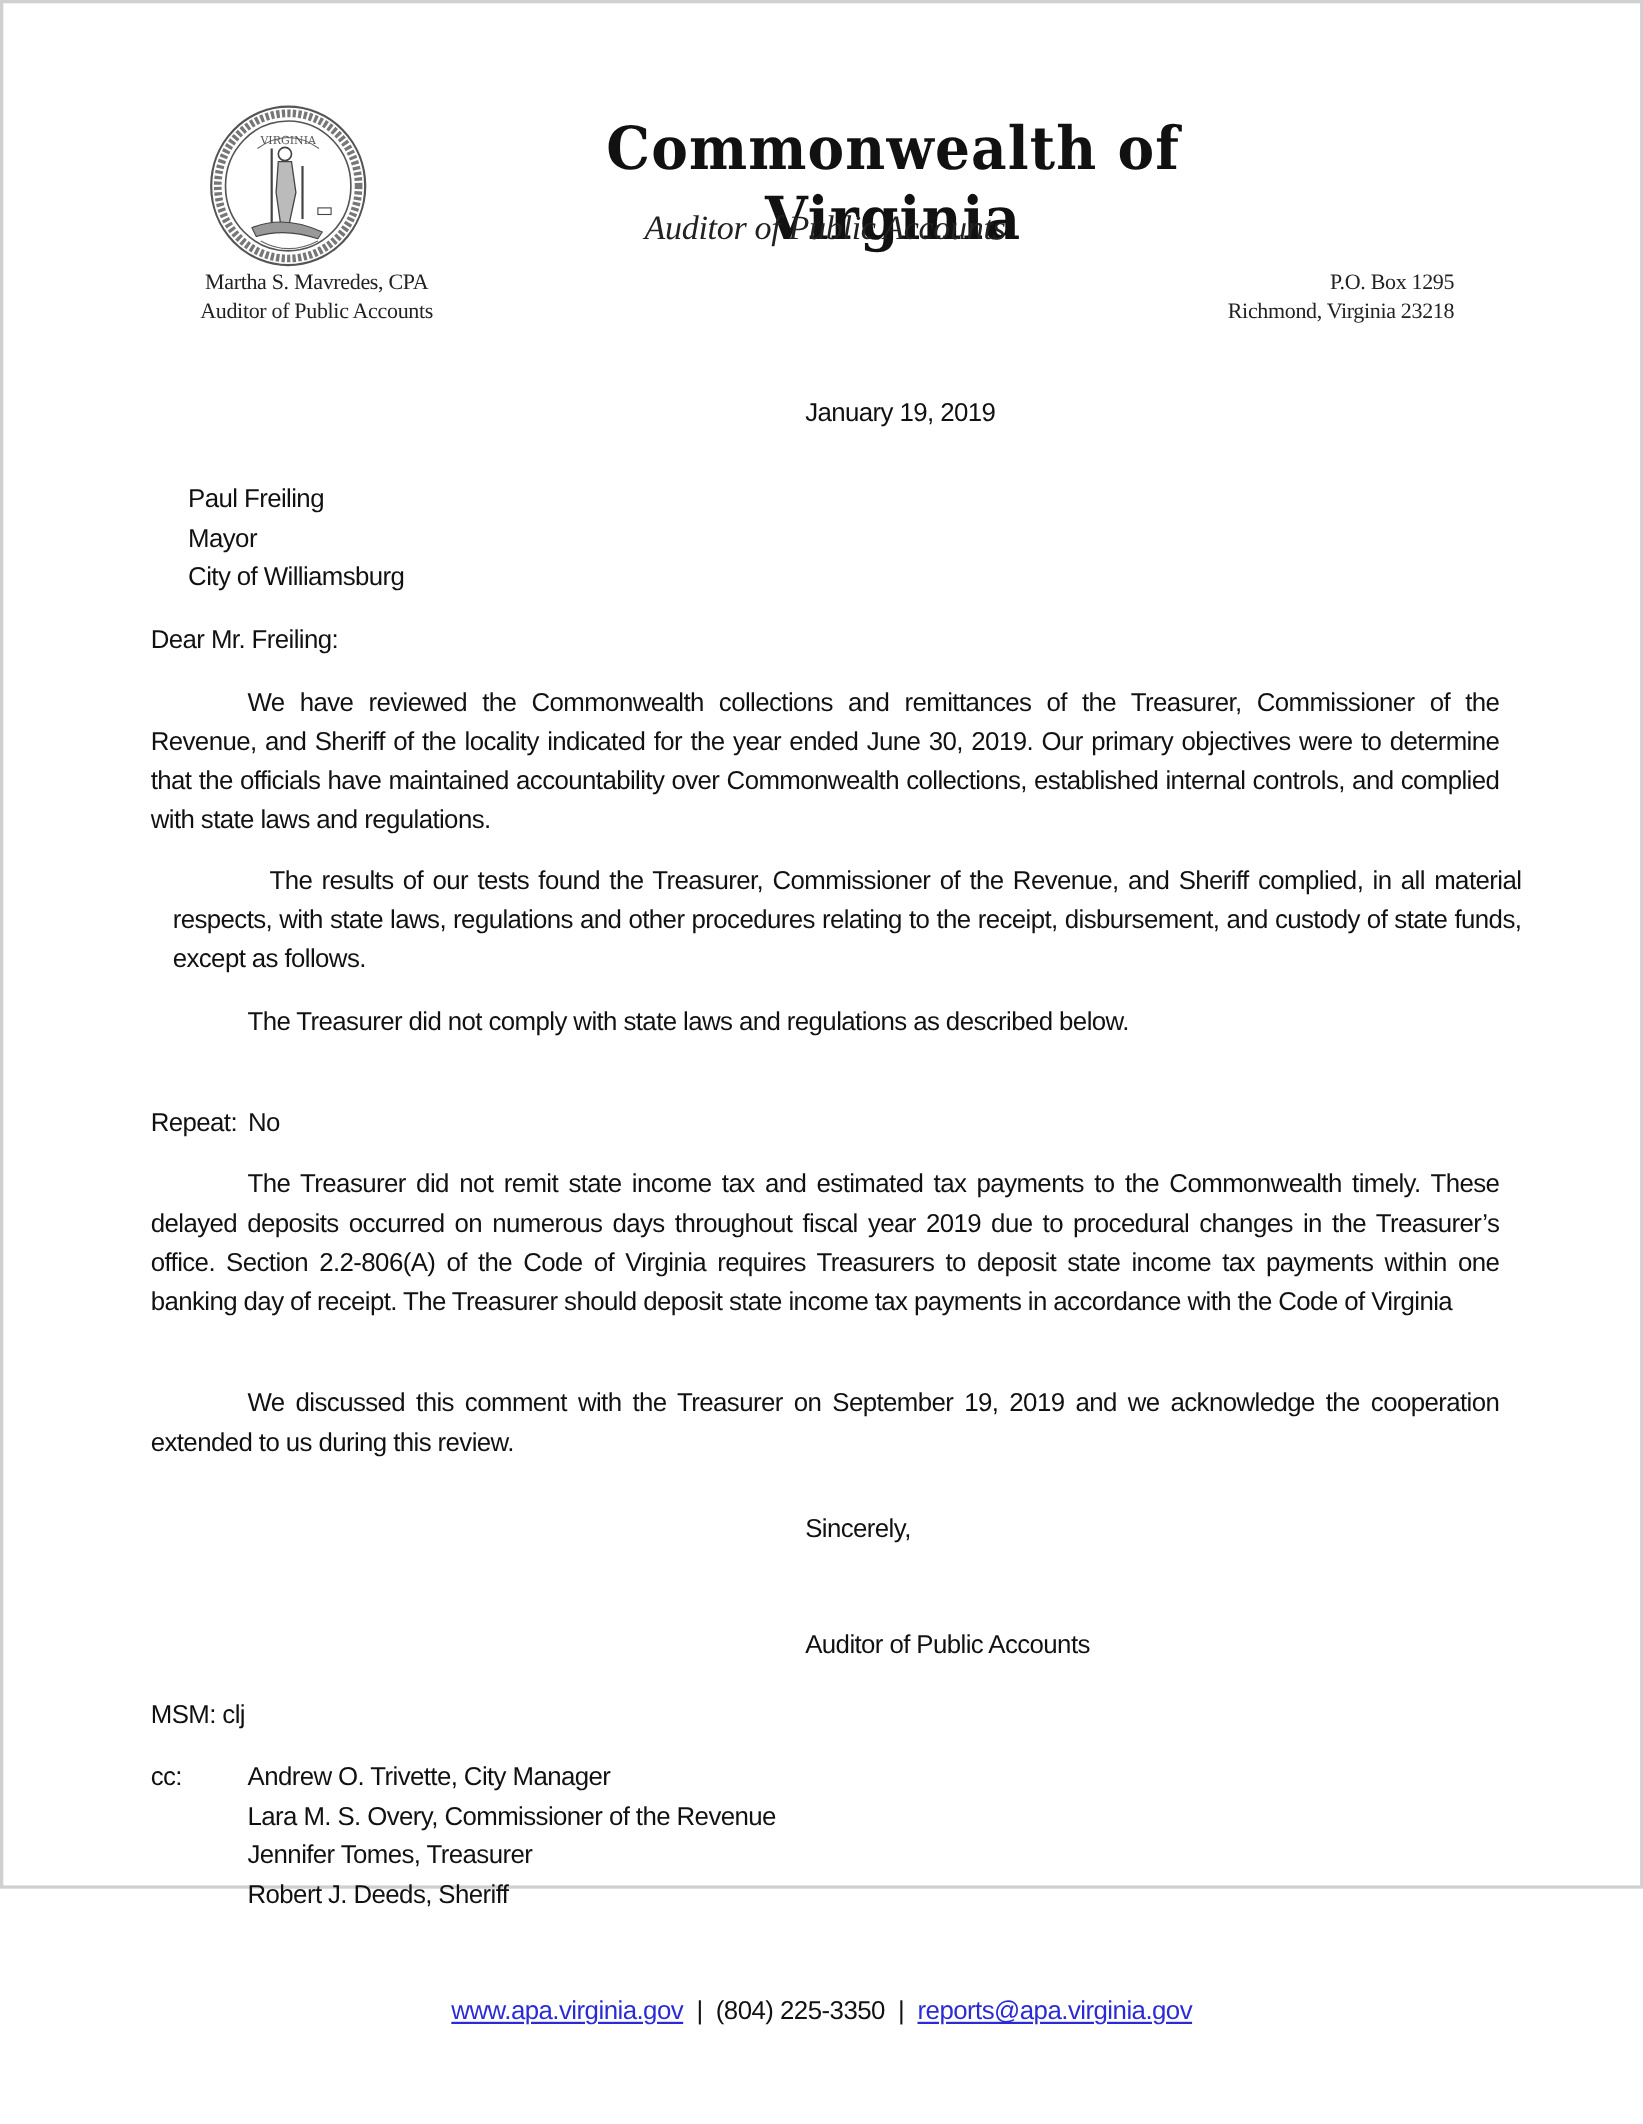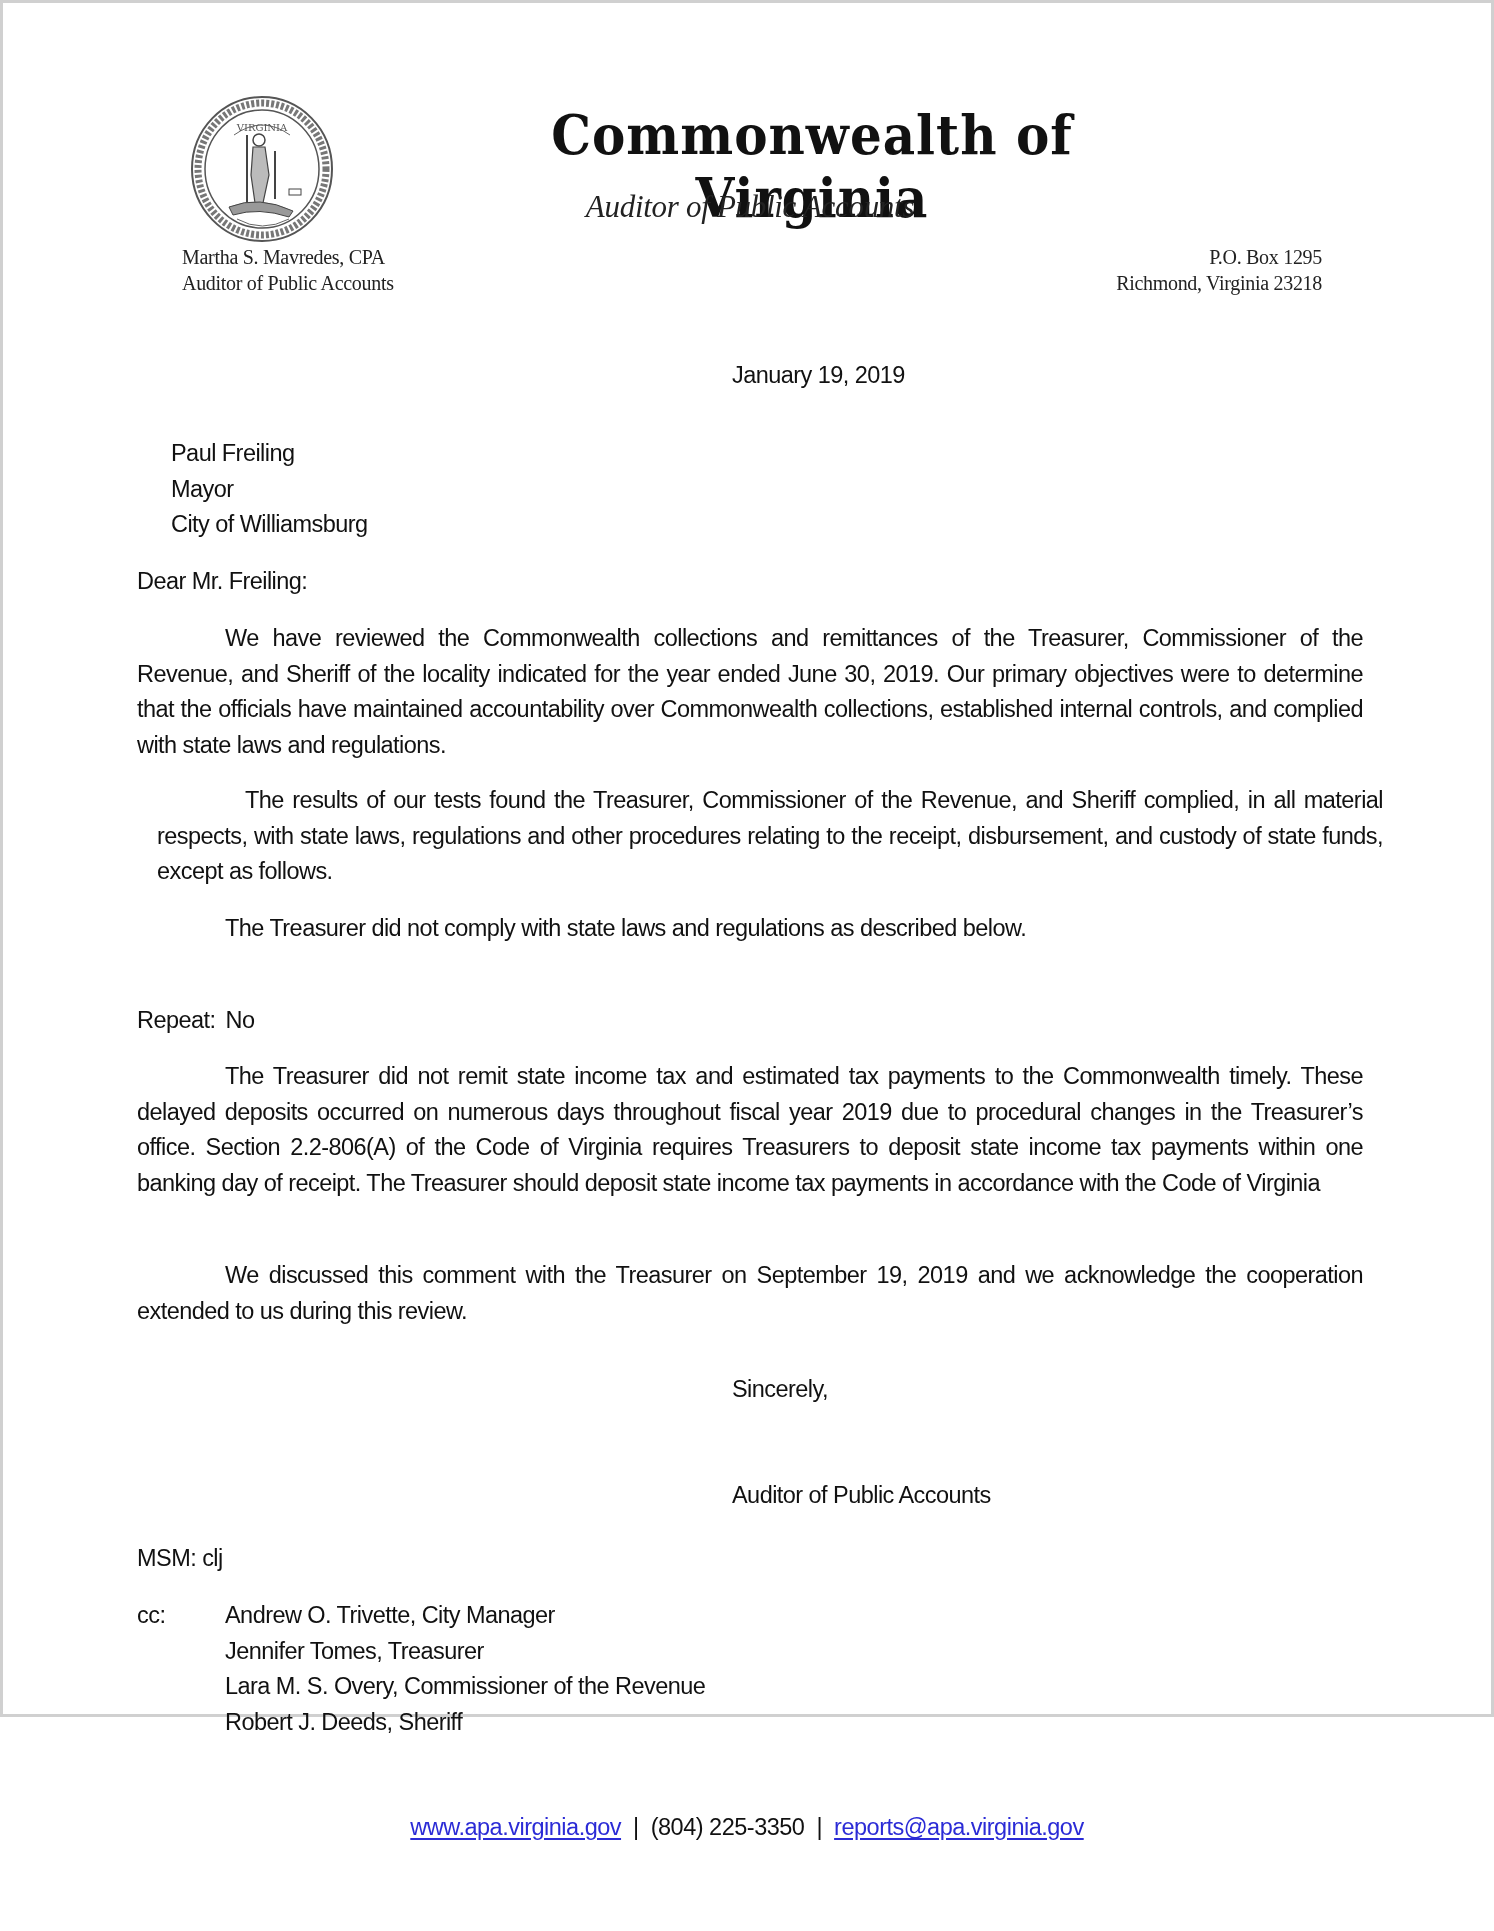--- a/index.html
+++ b/index.html
@@ -60,21 +60,21 @@
     }
     .lh-left, .lh-right {
       position: absolute;
       top: 241px;
       font-family: "Liberation Serif", serif;
       font-size: 20px;
       line-height: 26px;
       color: #222;
       letter-spacing: -0.3px;
     }
-    .lh-left { left: 179px; }
+    .lh-left { left: 179px; text-align: center; }
     .lh-right { right: 169px; text-align: right; }
     .lh-line { display: block; }
 
     
     .txt {
       position: absolute;
       font-family: "Liberation Sans", sans-serif;
       font-size: 23.5px;
       line-height: 35.6px;
       color: #111;
@@ -218,22 +218,22 @@
   <div class="para p5 last-left">We discussed this comment with the Treasurer on September 19, 2019 and we acknowledge the cooperation extended to us during this review.</div>
 
   <div class="txt closing">Sincerely,</div>
   <div class="txt signer">Auditor of Public Accounts</div>
 
   <div class="txt initials">MSM: clj</div>
 
   <div class="txt cc-label">cc:</div>
   <div class="cc-list">
     <span class="line">Andrew O. Trivette, City Manager</span>
+    <span class="line">Lara M. S. Overy, Commissioner of the Revenue</span>
     <span class="line">Jennifer Tomes, Treasurer</span>
-    <span class="line">Lara M. S. Overy, Commissioner of the Revenue</span>
     <span class="line">Robert J. Deeds, Sheriff</span>
   </div>
 
   <div class="footer">
     <a href="#">www.apa.virginia.gov</a>
     <span class="sep">|</span>
     <span>(804) 225-3350</span>
     <span class="sep">|</span>
     <a href="#">reports@apa.virginia.gov</a>
   </div>

